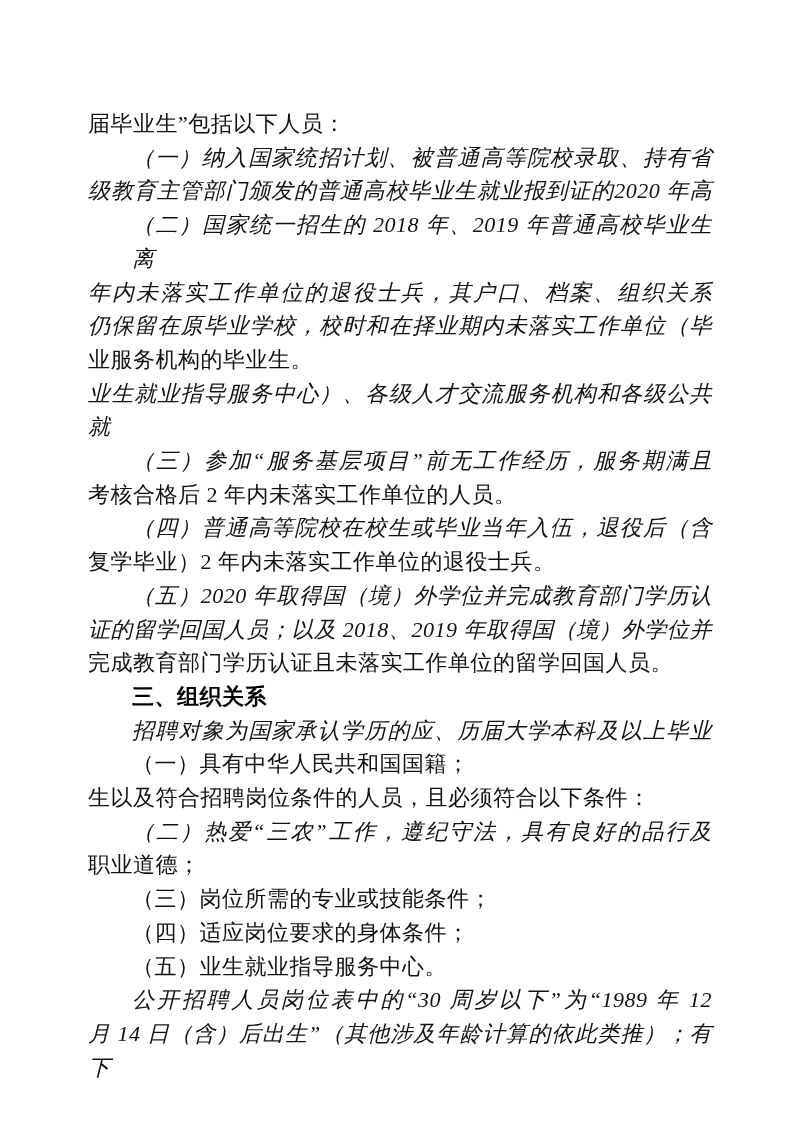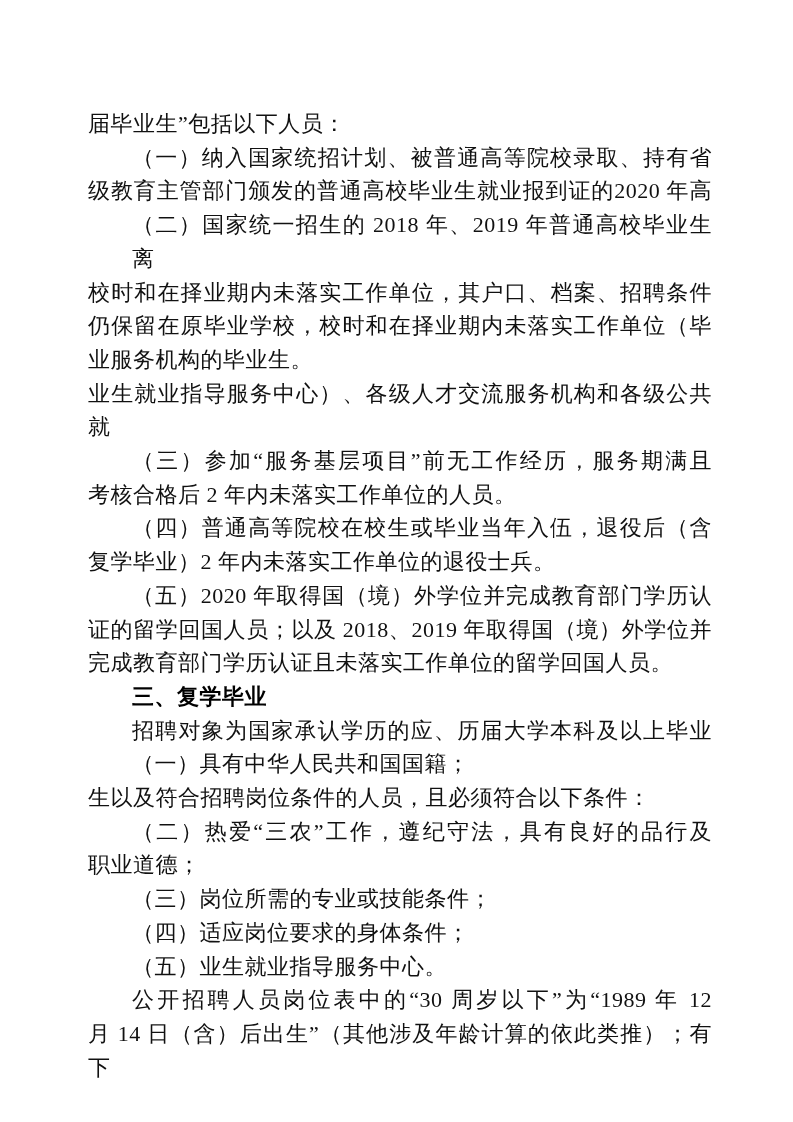--- a/index.html
+++ b/index.html
@@ -27,52 +27,53 @@
   }
   .line {
     width: 100%;
     text-align: left;
     white-space: nowrap;
   }
   .line.full {
     white-space: normal;
     text-align: justify;
     text-align-last: justify;
+    font-style: italic;
   }
   .line.indent {
     padding-left: 44px;
     box-sizing: border-box;
   }
   .line.heading {
     font-family: "Liberation Sans", "DejaVu Sans", sans-serif;
     font-weight: bold;
     color: #000000;
   }
 </style>
 </head>
 <body>
 
 <div class="page">
   <div class="text-block">
     <div class="line">届毕业生”包括以下人员：</div>
     <div class="line indent full">（一）纳入国家统招计划、被普通高等院校录取、持有省</div>
     <div class="line full">级教育主管部门颁发的普通高校毕业生就业报到证的2020 年高</div>
     <div class="line indent full">（二）国家统一招生的 2018 年、2019 年普通高校毕业生离</div>
-    <div class="line full">校时和在择业期内未落实工作单位，其户口、档案、招聘条件</div>
+    <div class="line full">年内未落实工作单位的退役士兵，其户口、档案、组织关系</div>
     <div class="line full">仍保留在原毕业学校，校时和在择业期内未落实工作单位（毕</div>
     <div class="line">业服务机构的毕业生。</div>
     <div class="line full">业生就业指导服务中心）、各级人才交流服务机构和各级公共就</div>
     <div class="line indent full">（三）参加“服务基层项目”前无工作经历，服务期满且</div>
     <div class="line">考核合格后 2 年内未落实工作单位的人员。</div>
     <div class="line indent full">（四）普通高等院校在校生或毕业当年入伍，退役后（含</div>
     <div class="line">复学毕业）2 年内未落实工作单位的退役士兵。</div>
     <div class="line indent full">（五）2020 年取得国（境）外学位并完成教育部门学历认</div>
     <div class="line full">证的留学回国人员；以及 2018、2019 年取得国（境）外学位并</div>
     <div class="line">完成教育部门学历认证且未落实工作单位的留学回国人员。</div>
-    <div class="line indent heading">三、复学毕业</div>
+    <div class="line indent heading">三、组织关系</div>
     <div class="line indent full">招聘对象为国家承认学历的应、历届大学本科及以上毕业</div>
     <div class="line indent">（一）具有中华人民共和国国籍；</div>
     <div class="line">生以及符合招聘岗位条件的人员，且必须符合以下条件：</div>
     <div class="line indent full">（二）热爱“三农”工作，遵纪守法，具有良好的品行及</div>
     <div class="line">职业道德；</div>
     <div class="line indent">（三）岗位所需的专业或技能条件；</div>
     <div class="line indent">（四）适应岗位要求的身体条件；</div>
     <div class="line indent">（五）业生就业指导服务中心。</div>
     <div class="line indent full">公开招聘人员岗位表中的“30 周岁以下”为“1989 年 12</div>
     <div class="line full">月 14 日（含）后出生”（其他涉及年龄计算的依此类推）；有下</div>

